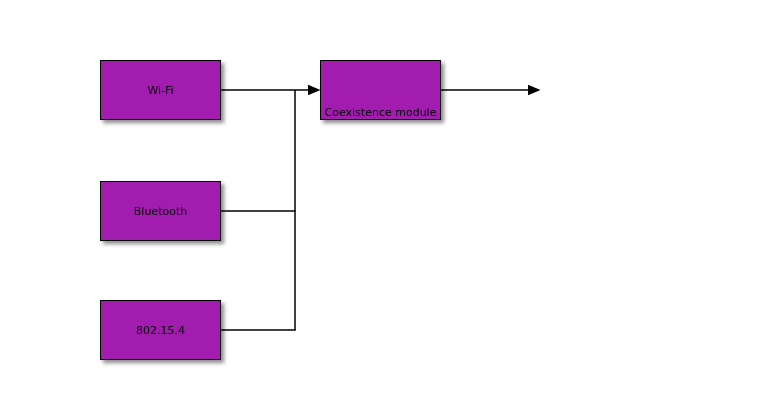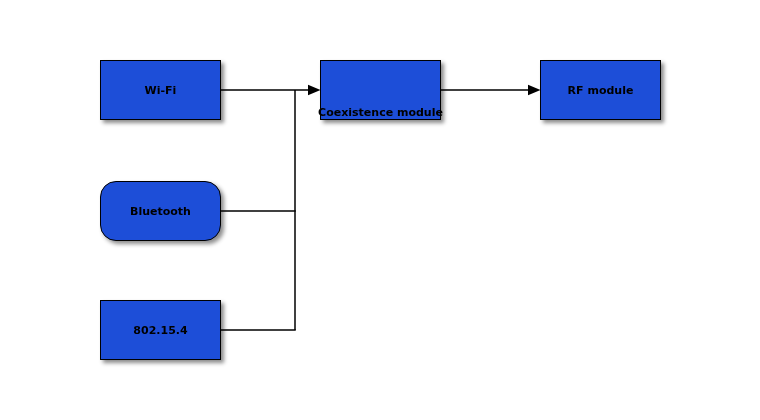--- a/index.html
+++ b/index.html
@@ -12,37 +12,36 @@
     width: 760px;
     height: 420px;
     background: #ffffff;
     font-family: "DejaVu Sans", "Liberation Sans", sans-serif;
     overflow: hidden;
   }
   .node {
     position: absolute;
     width: 121px;
     height: 60px;
-    background: #1d4ed8;
+    background: #a21caf;
     border: 1.5px solid #000000;
     box-sizing: border-box;
     box-shadow: 3px 3px 4px rgba(0,0,0,0.45);
     display: flex;
     align-items: center;
     justify-content: center;
-    font-weight: bold;
   }
   .node .label {
     font-size: 11px;
     color: #000000;
     text-align: center;
     white-space: nowrap;
   }
   #node-wifi        { left: 100px; top: 60px; }
-  #node-bluetooth   { left: 100px; top: 181px; border-radius: 16px; }
+  #node-bluetooth   { left: 100px; top: 181px; }
   #node-zigbee      { left: 100px; top: 300px; }
   #node-coexistence { left: 320px; top: 60px; align-items: flex-end; }
   #node-rf          { left: 540px; top: 60px; }
   svg.wires {
     position: absolute;
     left: 0;
     top: 0;
     pointer-events: none;
   }
 </style>
@@ -75,17 +74,14 @@
   </div>
 
   <div class="node" id="node-zigbee">
     <span class="label">802.15.4</span>
   </div>
 
   <div class="node" id="node-coexistence">
     <span class="label">Coexistence module</span>
   </div>
 
-  <div class="node" id="node-rf">
-    <span class="label">RF module</span>
-  </div>
 
 </div>
 
 </body></html>

